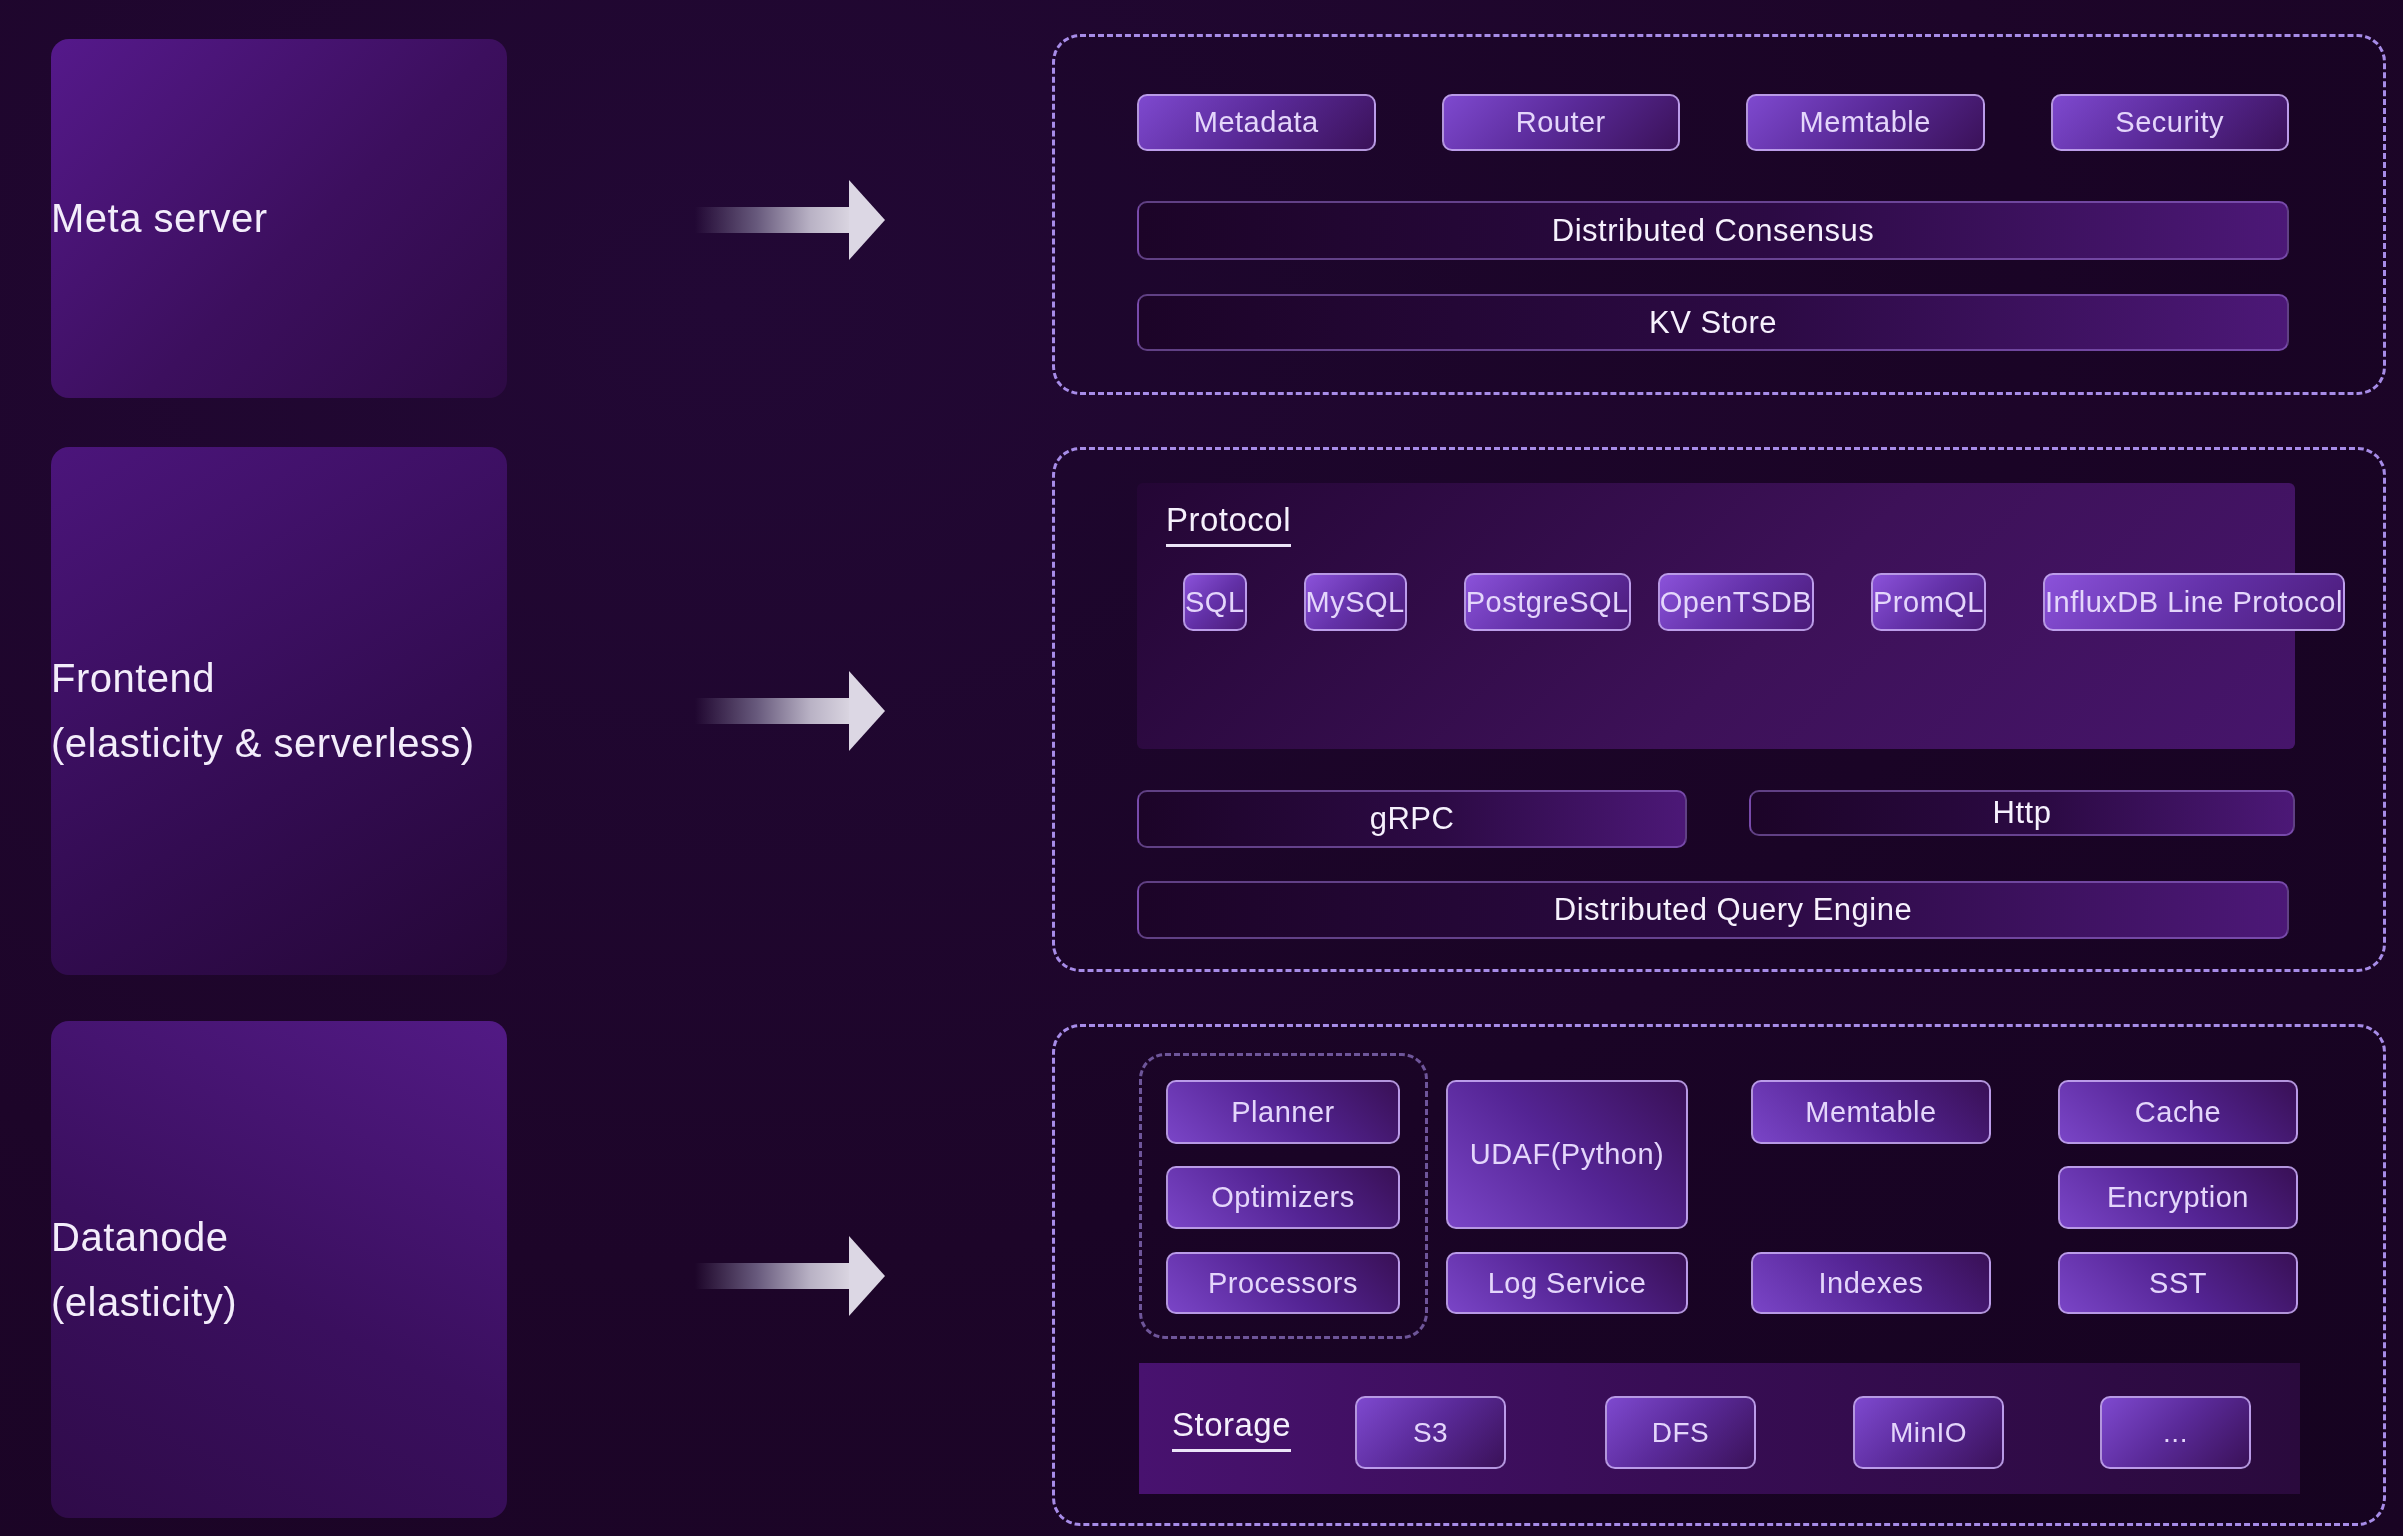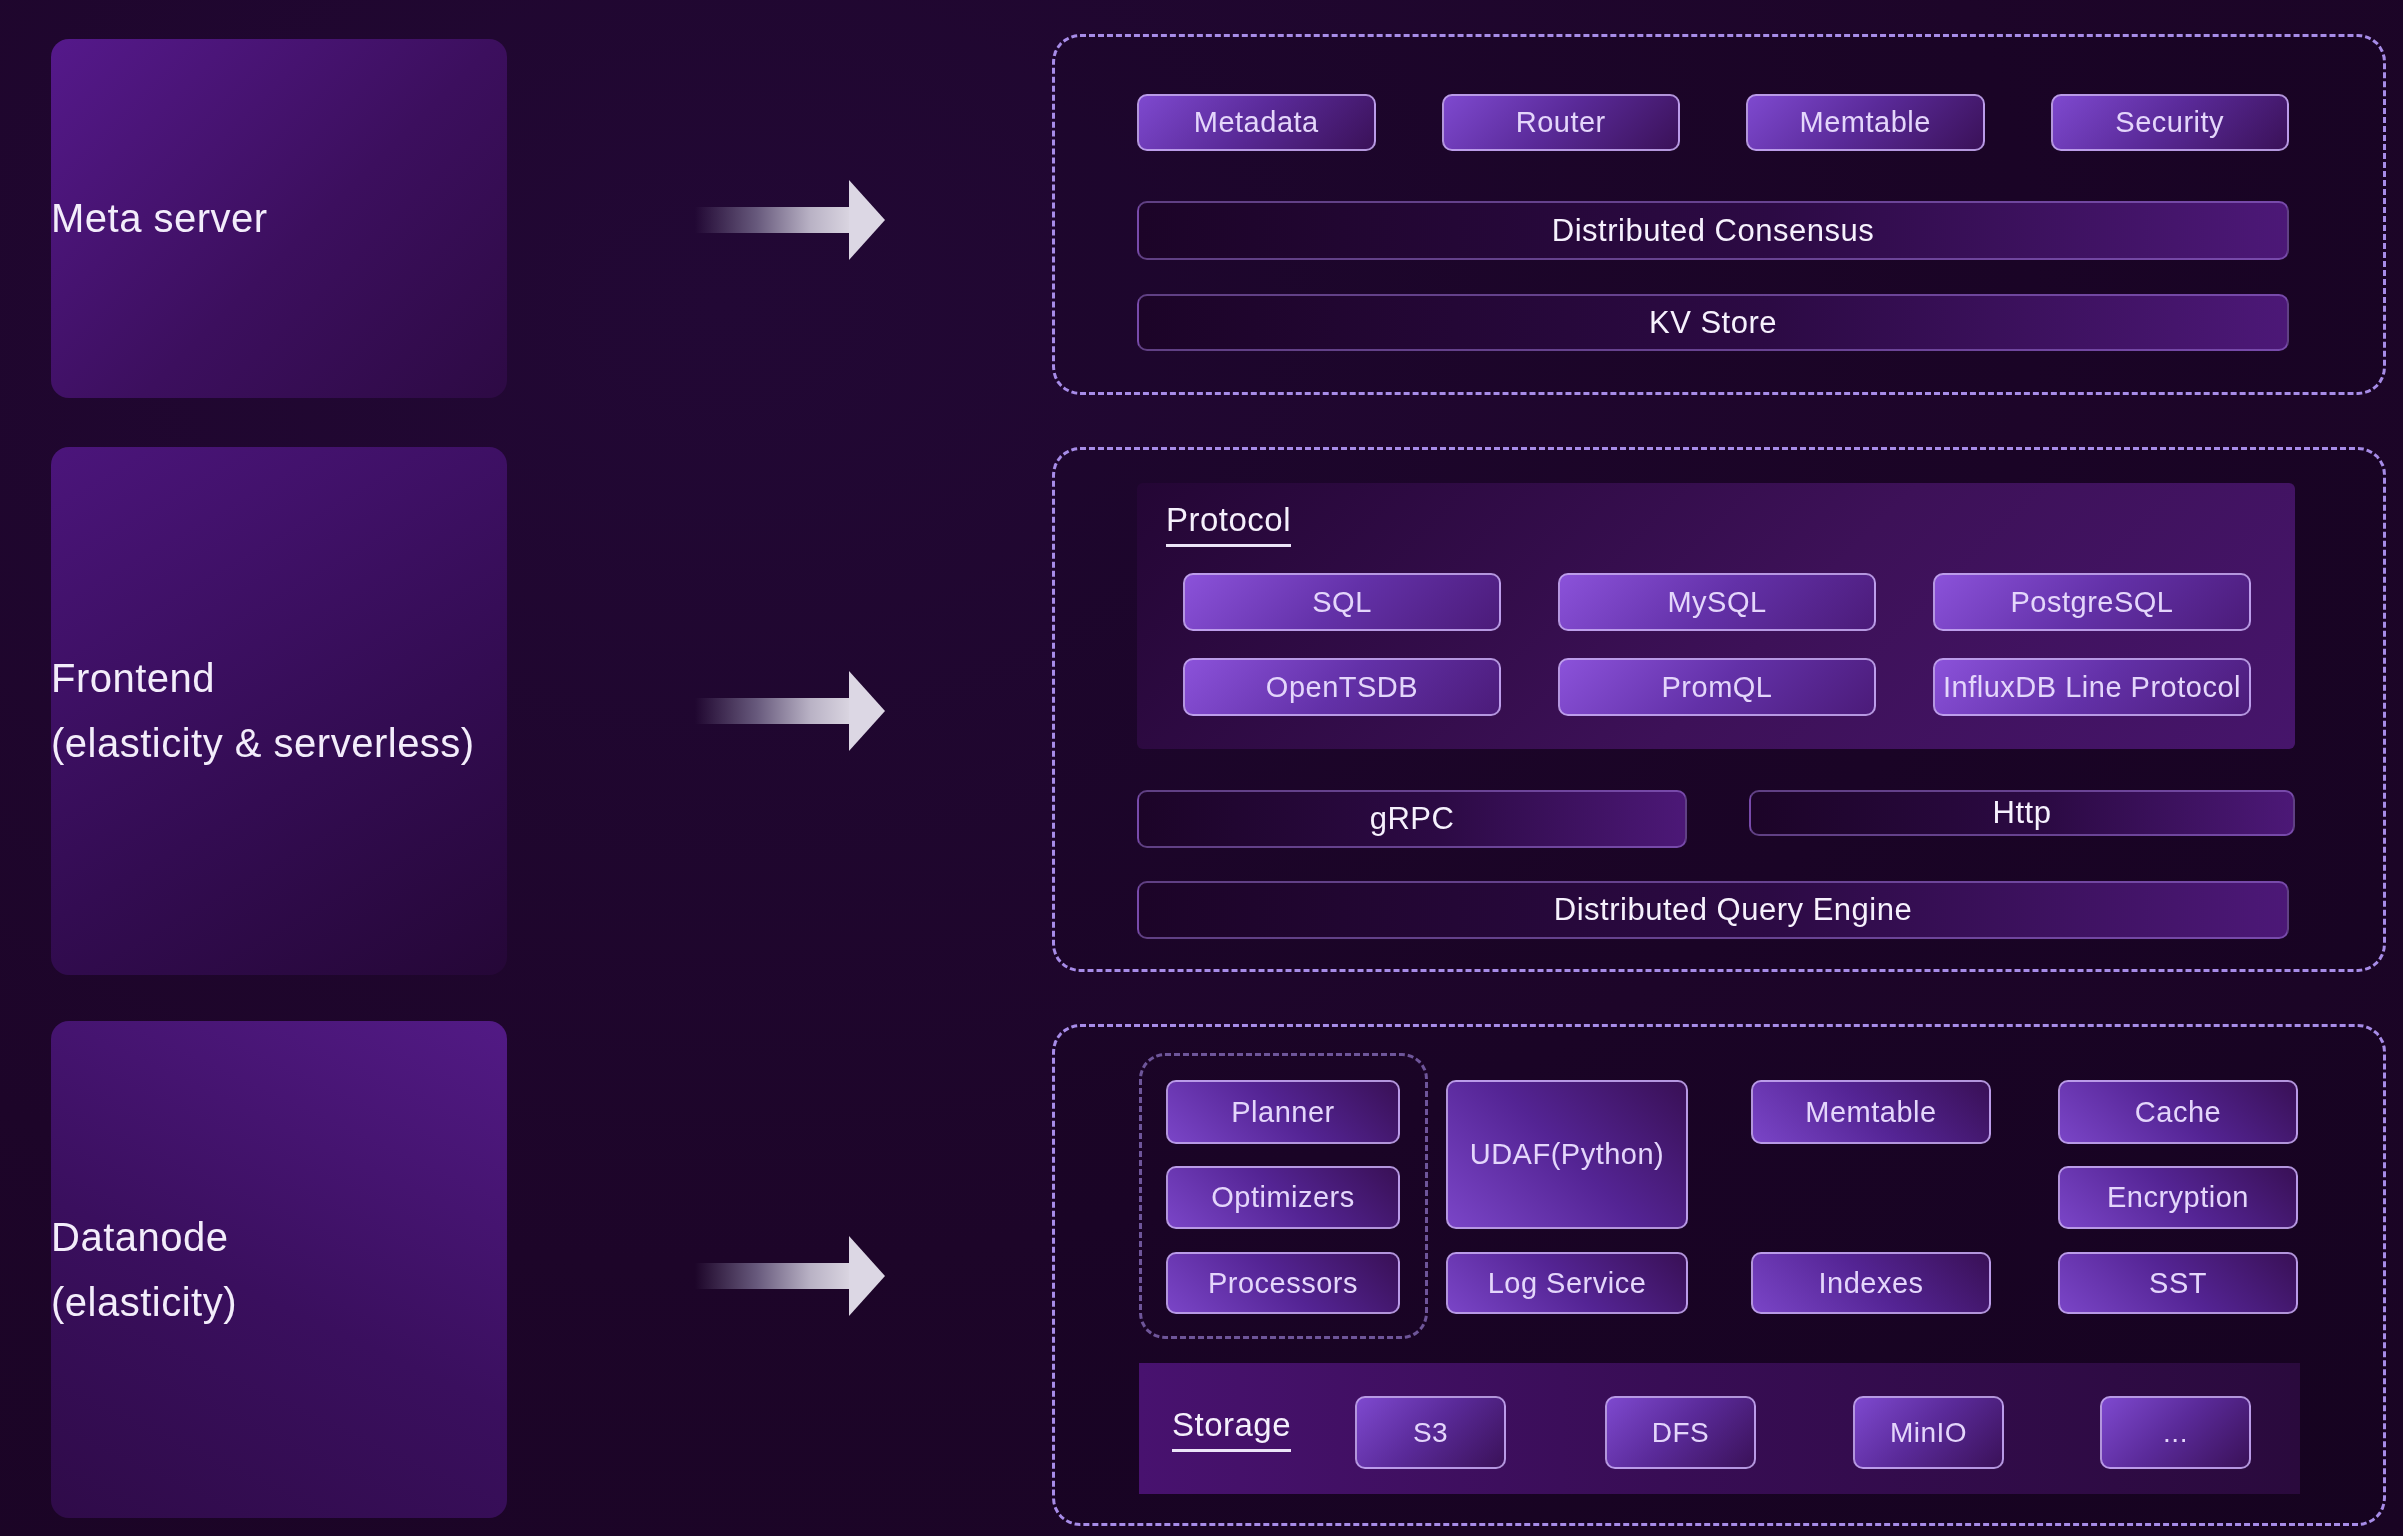--- a/index.html
+++ b/index.html
@@ -53,21 +53,21 @@
   .bar-kv{left:82px;right:94px;top:257px;height:57px;}
   
   .panel{
     position:absolute;left:82px;right:88px;top:33px;height:266px;border-radius:6px;
     background:linear-gradient(135deg,#240635 0%,#3d1158 55%,#46156b 100%);
   }
   .panel-title{
     position:absolute;left:29px;top:18px;font-size:33px;color:#f5f0fc;letter-spacing:0.5px;
     border-bottom:3px solid #ece5f8;padding-bottom:5px;
   }
-  .pgrid{position:absolute;left:46px;right:44px;top:90px;display:flex;flex-direction:column;gap:27px;}
+  .pgrid{position:absolute;left:46px;right:44px;top:90px;display:flex;flex-direction:row;gap:27px;}
   .prow{display:flex;gap:57px;}
   .prow .btn{flex:1;height:58px;}
   .bar-grpc{left:82px;width:550px;top:340px;height:58px;}
   .bar-http{left:694px;width:546px;top:340px;height:46px;}
   .bar-dqe{left:82px;right:94px;top:431px;height:58px;padding-left:40px;}
   
   .qgroup{position:absolute;left:84px;top:26px;width:289px;height:286px;box-sizing:border-box;
     border:3px dashed rgba(167,140,232,.6);border-radius:26px;}
   .n{position:absolute;}
   .n-planner{left:111px;top:53px;width:234px;height:64px;}

